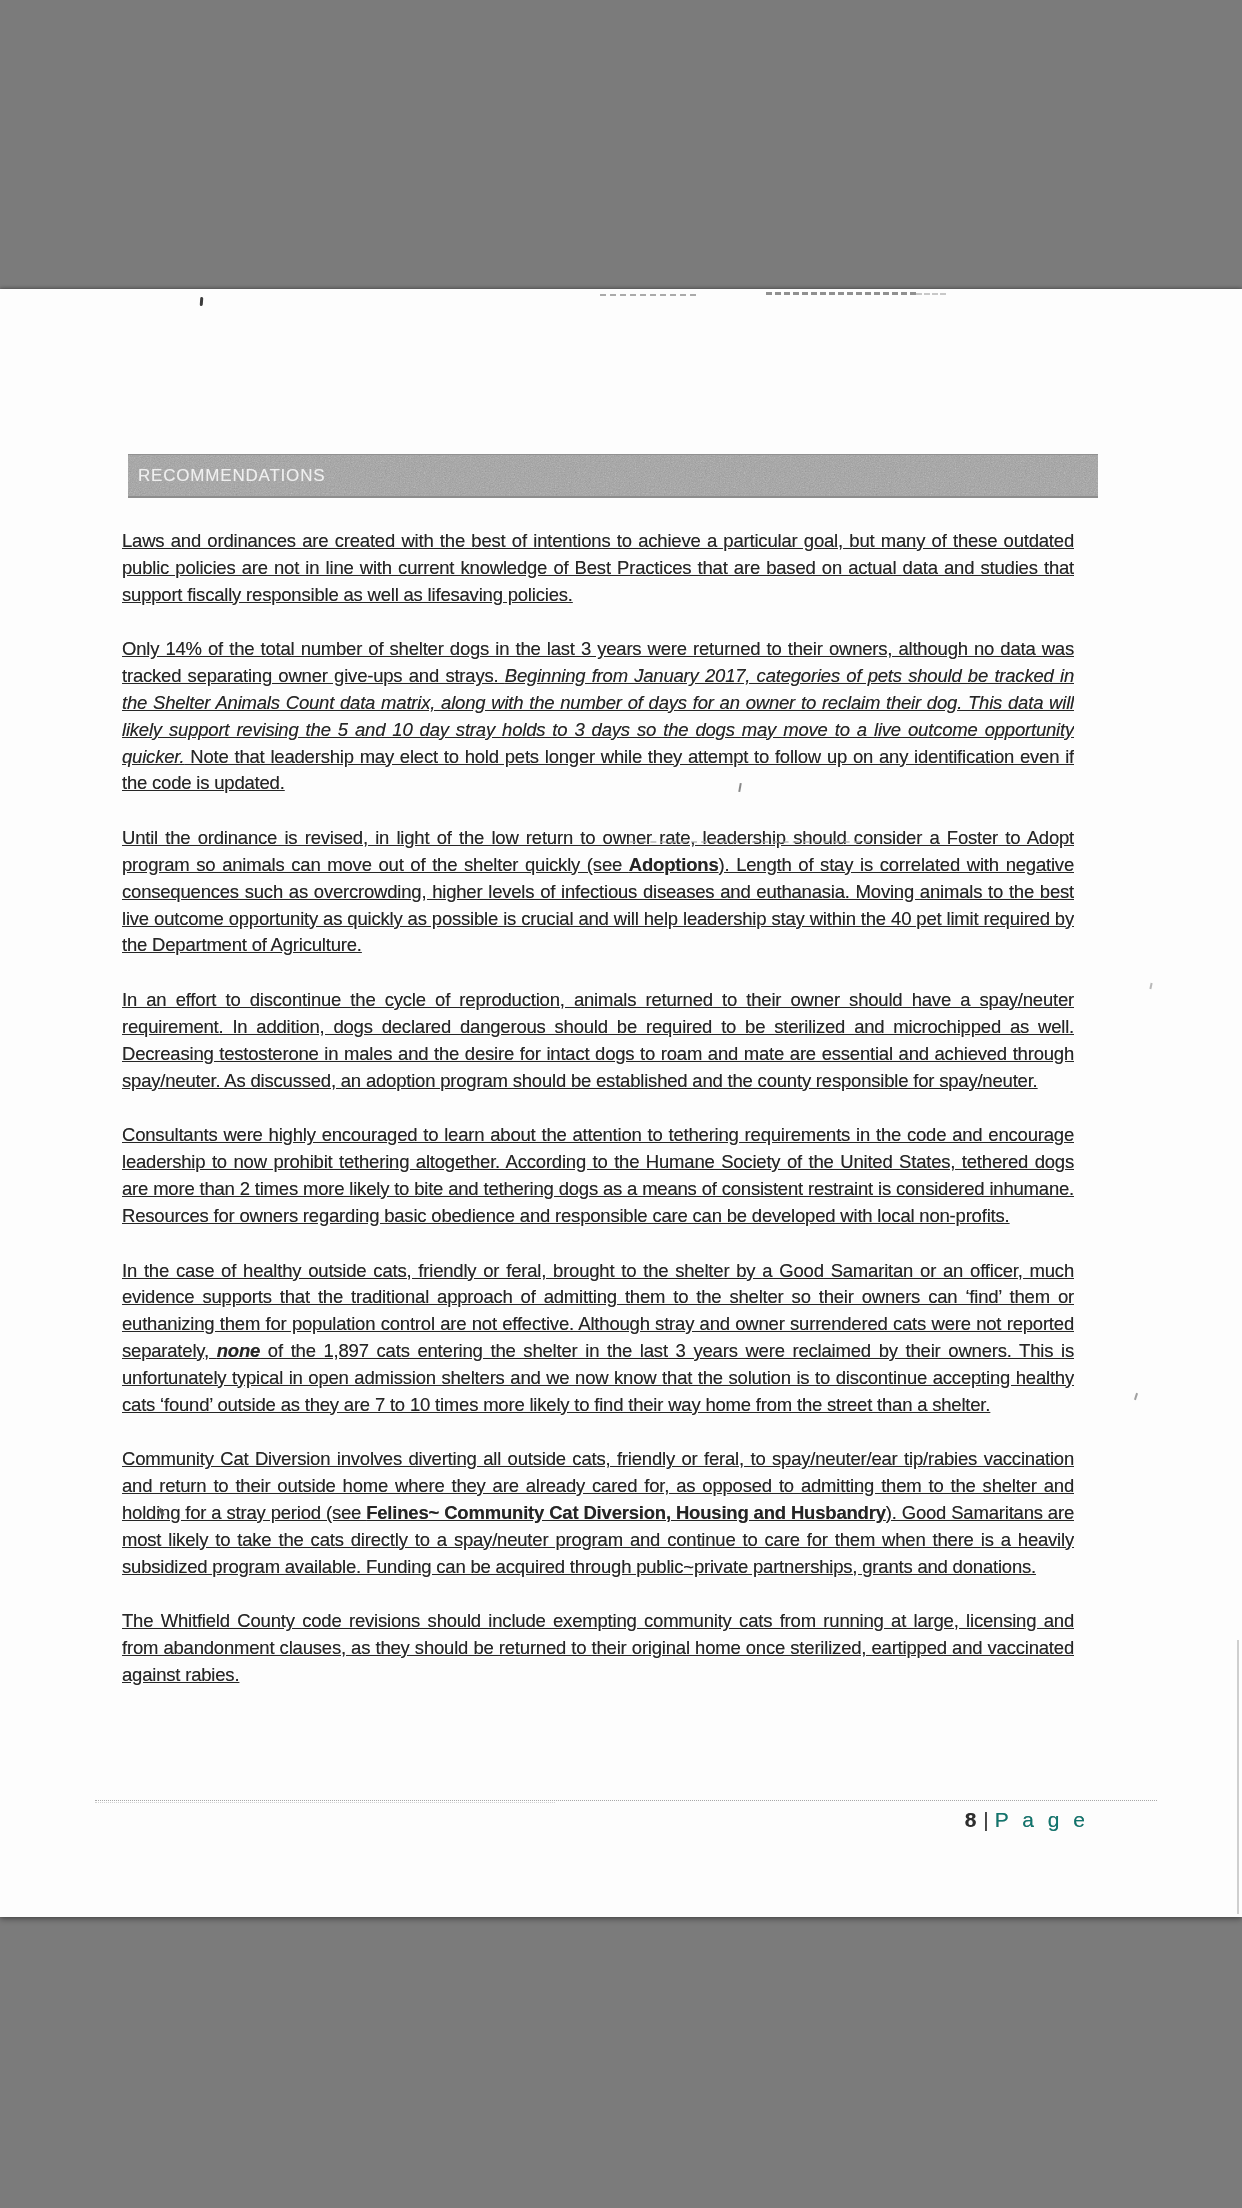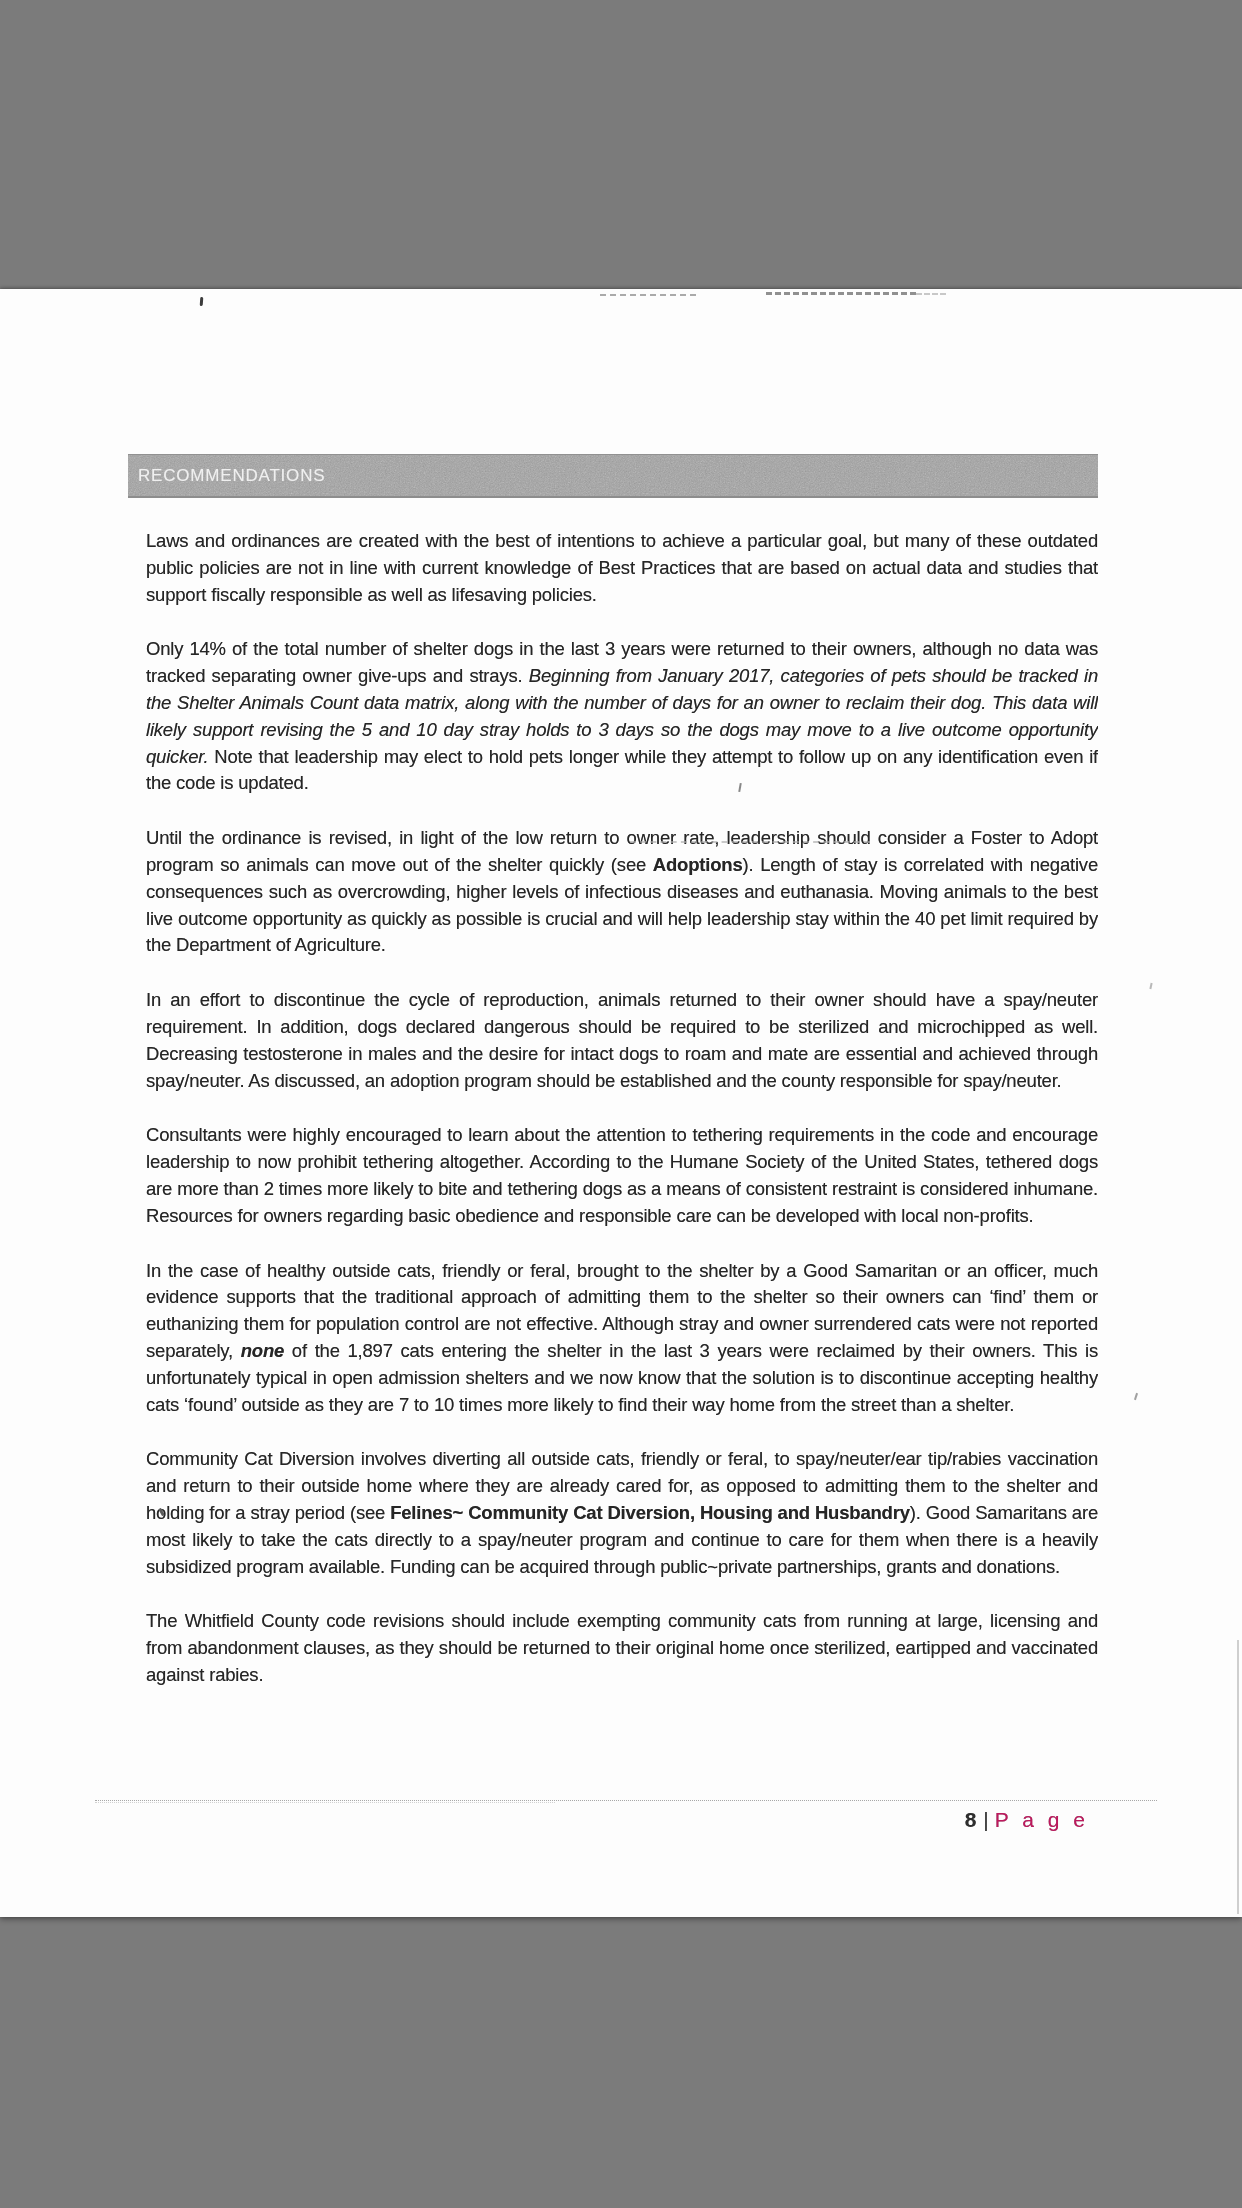--- a/index.html
+++ b/index.html
@@ -27,26 +27,27 @@
   .header-bar svg.noise{position:absolute;left:0;top:0;width:100%;height:100%;}
   .header-title{
     position:absolute;left:10px;top:0;height:41px;
     display:flex;align-items:center;
     color:#efefef;
     font-size:17px;letter-spacing:.8px;
     text-shadow:0 0 1px rgba(255,255,255,.35);
     z-index:2;
   }
   .content{
-    position:absolute;left:146px;top:239px;
+    position:absolute;left:122px;top:239px;
     width:952px;max-height:1266px;overflow:hidden;
     color:#262626;
     font-size:18.5px;line-height:26.8px;letter-spacing:-0.2px;
     text-align:justify;
     text-shadow:0 0 .5px rgba(45,45,45,.55);
+    text-decoration:underline;
   }
   .content p.para{margin:0 0 28px 0;}
   .run-r{font-style:normal;font-weight:400;}
   .run-i{font-style:italic;font-weight:400;}
   .run-b{font-style:normal;font-weight:700;margin-top:28px;}
   .run-bi{font-style:italic;font-weight:700;}
   .footer-divider{
     position:absolute;left:95px;top:1511px;width:1062px;height:0;
     border-top:1px dotted #9a9a9a;opacity:.85;
   }
@@ -54,21 +55,21 @@
     position:absolute;left:95px;top:1513px;width:460px;height:0;
     border-top:1px dotted #b5b5b5;opacity:.6;
   }
   .page-footer{
     position:absolute;right:153px;top:1519px;
     color:#2e2e2e;font-size:21px;
     text-shadow:0 0 .5px rgba(45,45,45,.5);
   }
   .page-footer .num{font-weight:600;letter-spacing:1px;}
   .page-footer .sep{padding:0 6px;font-weight:400;color:#3a3a3a;}
-  .page-footer .word{letter-spacing:4px;color:#be185d;}
+  .page-footer .word{letter-spacing:4px;color:#0f766e;}
   
   .artifact{position:absolute;pointer-events:none;}
   .a-dot{left:200px;top:8px;width:3px;height:9px;background:#3c3c3c;border-radius:2px;transform:rotate(4deg);}
   .a-dashes1{left:600px;top:5px;width:96px;height:0;border-top:2px dashed #8f8f8f;opacity:.75;}
   .a-dashes2{left:766px;top:3px;width:150px;height:0;border-top:3px dashed #7e7e7e;opacity:.85;}
   .a-dashes2b{left:916px;top:4px;width:30px;height:0;border-top:2px dashed #a5a5a5;opacity:.6;}
   .a-overline{left:630px;top:552px;width:240px;height:0;border-top:2px dashed #aeaeae;opacity:.65;}
   .a-glyph{left:739px;top:494px;width:2px;height:9px;background:#6a6a6a;opacity:.8;transform:rotate(10deg);}
   .a-tick1{left:1135px;top:1104px;width:2px;height:7px;background:#8a8a8a;transform:rotate(18deg);opacity:.8;}
   .a-tick2{left:1150px;top:694px;width:2px;height:6px;background:#9a9a9a;transform:rotate(12deg);opacity:.7;}

